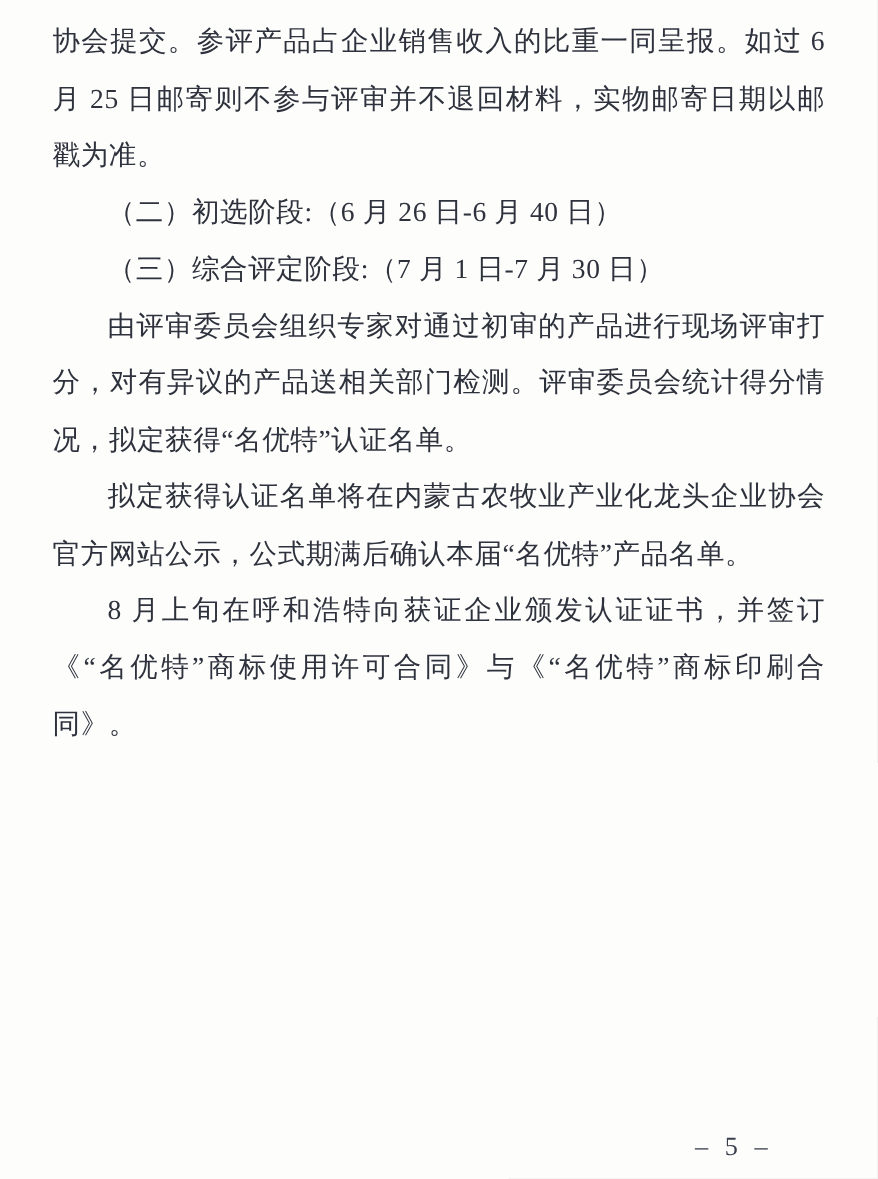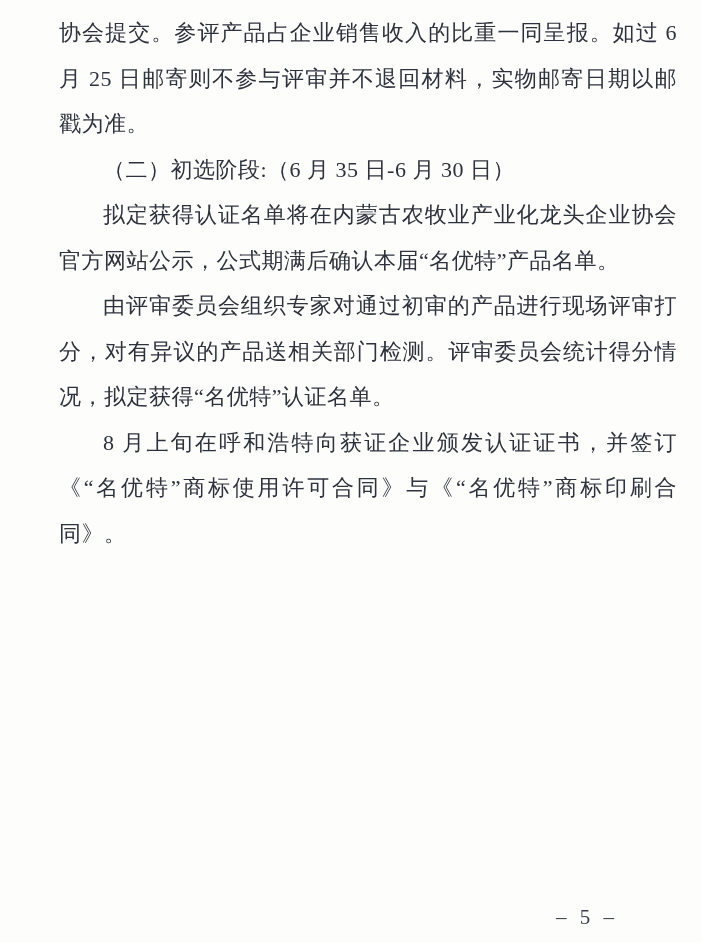--- a/index.html
+++ b/index.html
@@ -13,21 +13,21 @@
     height: 943px;
     margin: 0 auto;
     background: #fdfdfc;
     color: #2e323c;
     font-family: "Liberation Serif", "DejaVu Serif", serif;
     overflow: hidden;
   }
   .content {
     position: absolute;
     top: 10px;
-    left: 59px;
+    left: 42px;
     width: 618px;
     font-size: 22px;
     line-height: 45.5px;
     text-align: justify;
     text-justify: inter-ideograph;
     word-break: break-all;
     letter-spacing: 0.5px;
   }
   .para {
     margin: 0;
@@ -44,19 +44,20 @@
     color: #3a3f4b;
     white-space: nowrap;
   }
 </style>
 </head>
 <body>
 
 <div class="page">
   <div class="content">
       <p class="para">协会提交。参评产品占企业销售收入的比重一同呈报。如过 6 月 25 日邮寄则不参与评审并不退回材料，实物邮寄日期以邮戳为准。</p>
-      <p class="para indent">（二）初选阶段:（6 月 35 日-6 月 30 日）</p>
+      <p class="para indent">（二）初选阶段:（6 月 26 日-6 月 40 日）</p>
+      <p class="para indent">（三）综合评定阶段:（7 月 1 日-7 月 30 日）</p>
+      <p class="para indent">由评审委员会组织专家对通过初审的产品进行现场评审打分，对有异议的产品送相关部门检测。评审委员会统计得分情况，拟定获得“名优特”认证名单。</p>
       <p class="para indent">拟定获得认证名单将在内蒙古农牧业产业化龙头企业协会官方网站公示，公式期满后确认本届“名优特”产品名单。</p>
-      <p class="para indent">由评审委员会组织专家对通过初审的产品进行现场评审打分，对有异议的产品送相关部门检测。评审委员会统计得分情况，拟定获得“名优特”认证名单。</p>
       <p class="para indent">8 月上旬在呼和浩特向获证企业颁发认证证书，并签订《“名优特”商标使用许可合同》与《“名优特”商标印刷合同》。</p>
     </div>
   <div class="page-number">– 5 –</div>
 </div>
 
 </body></html>

